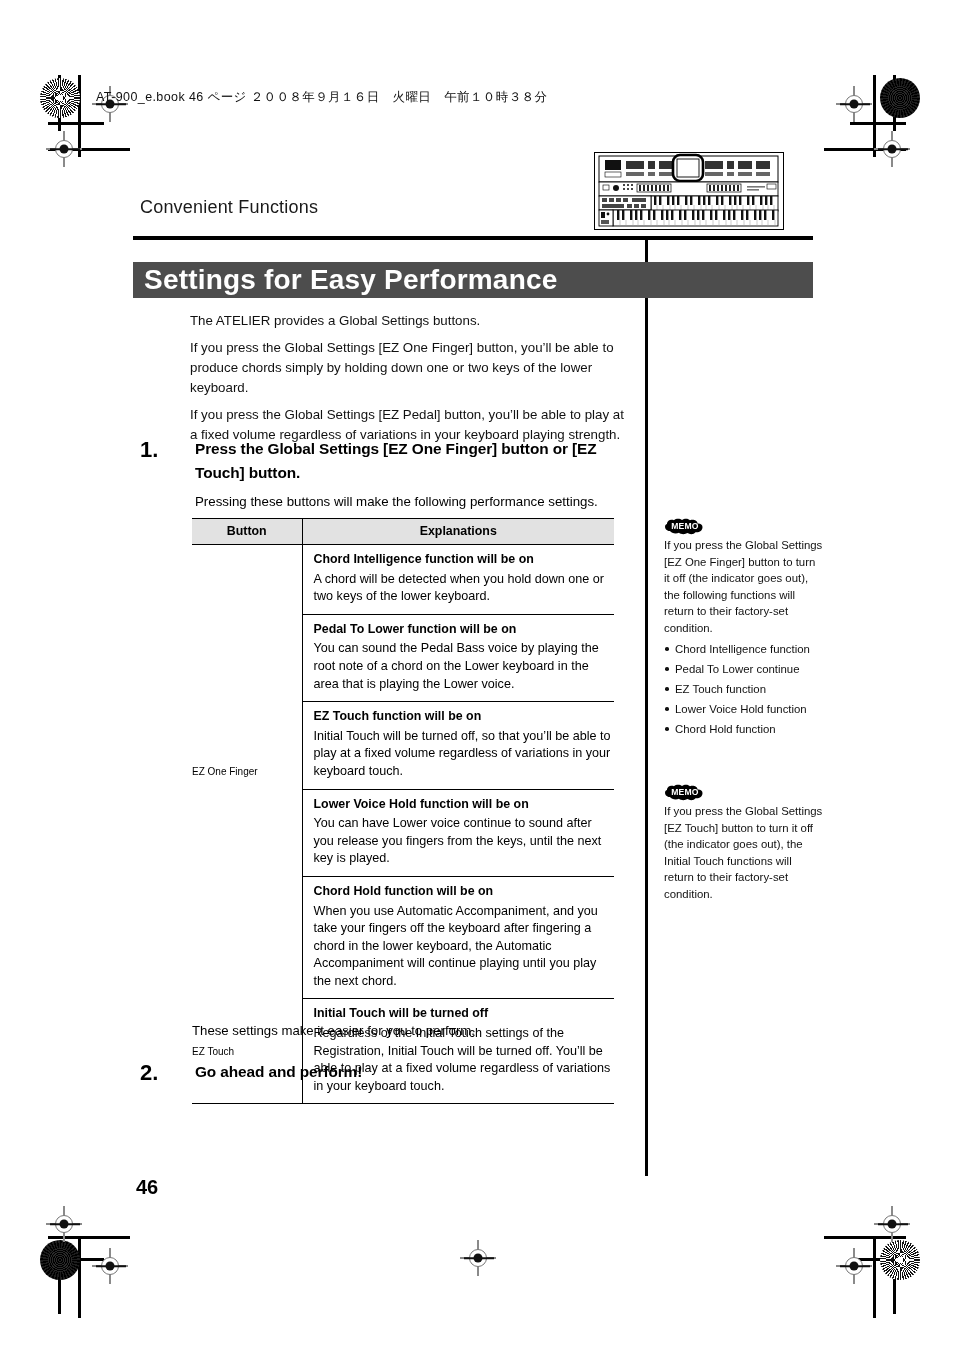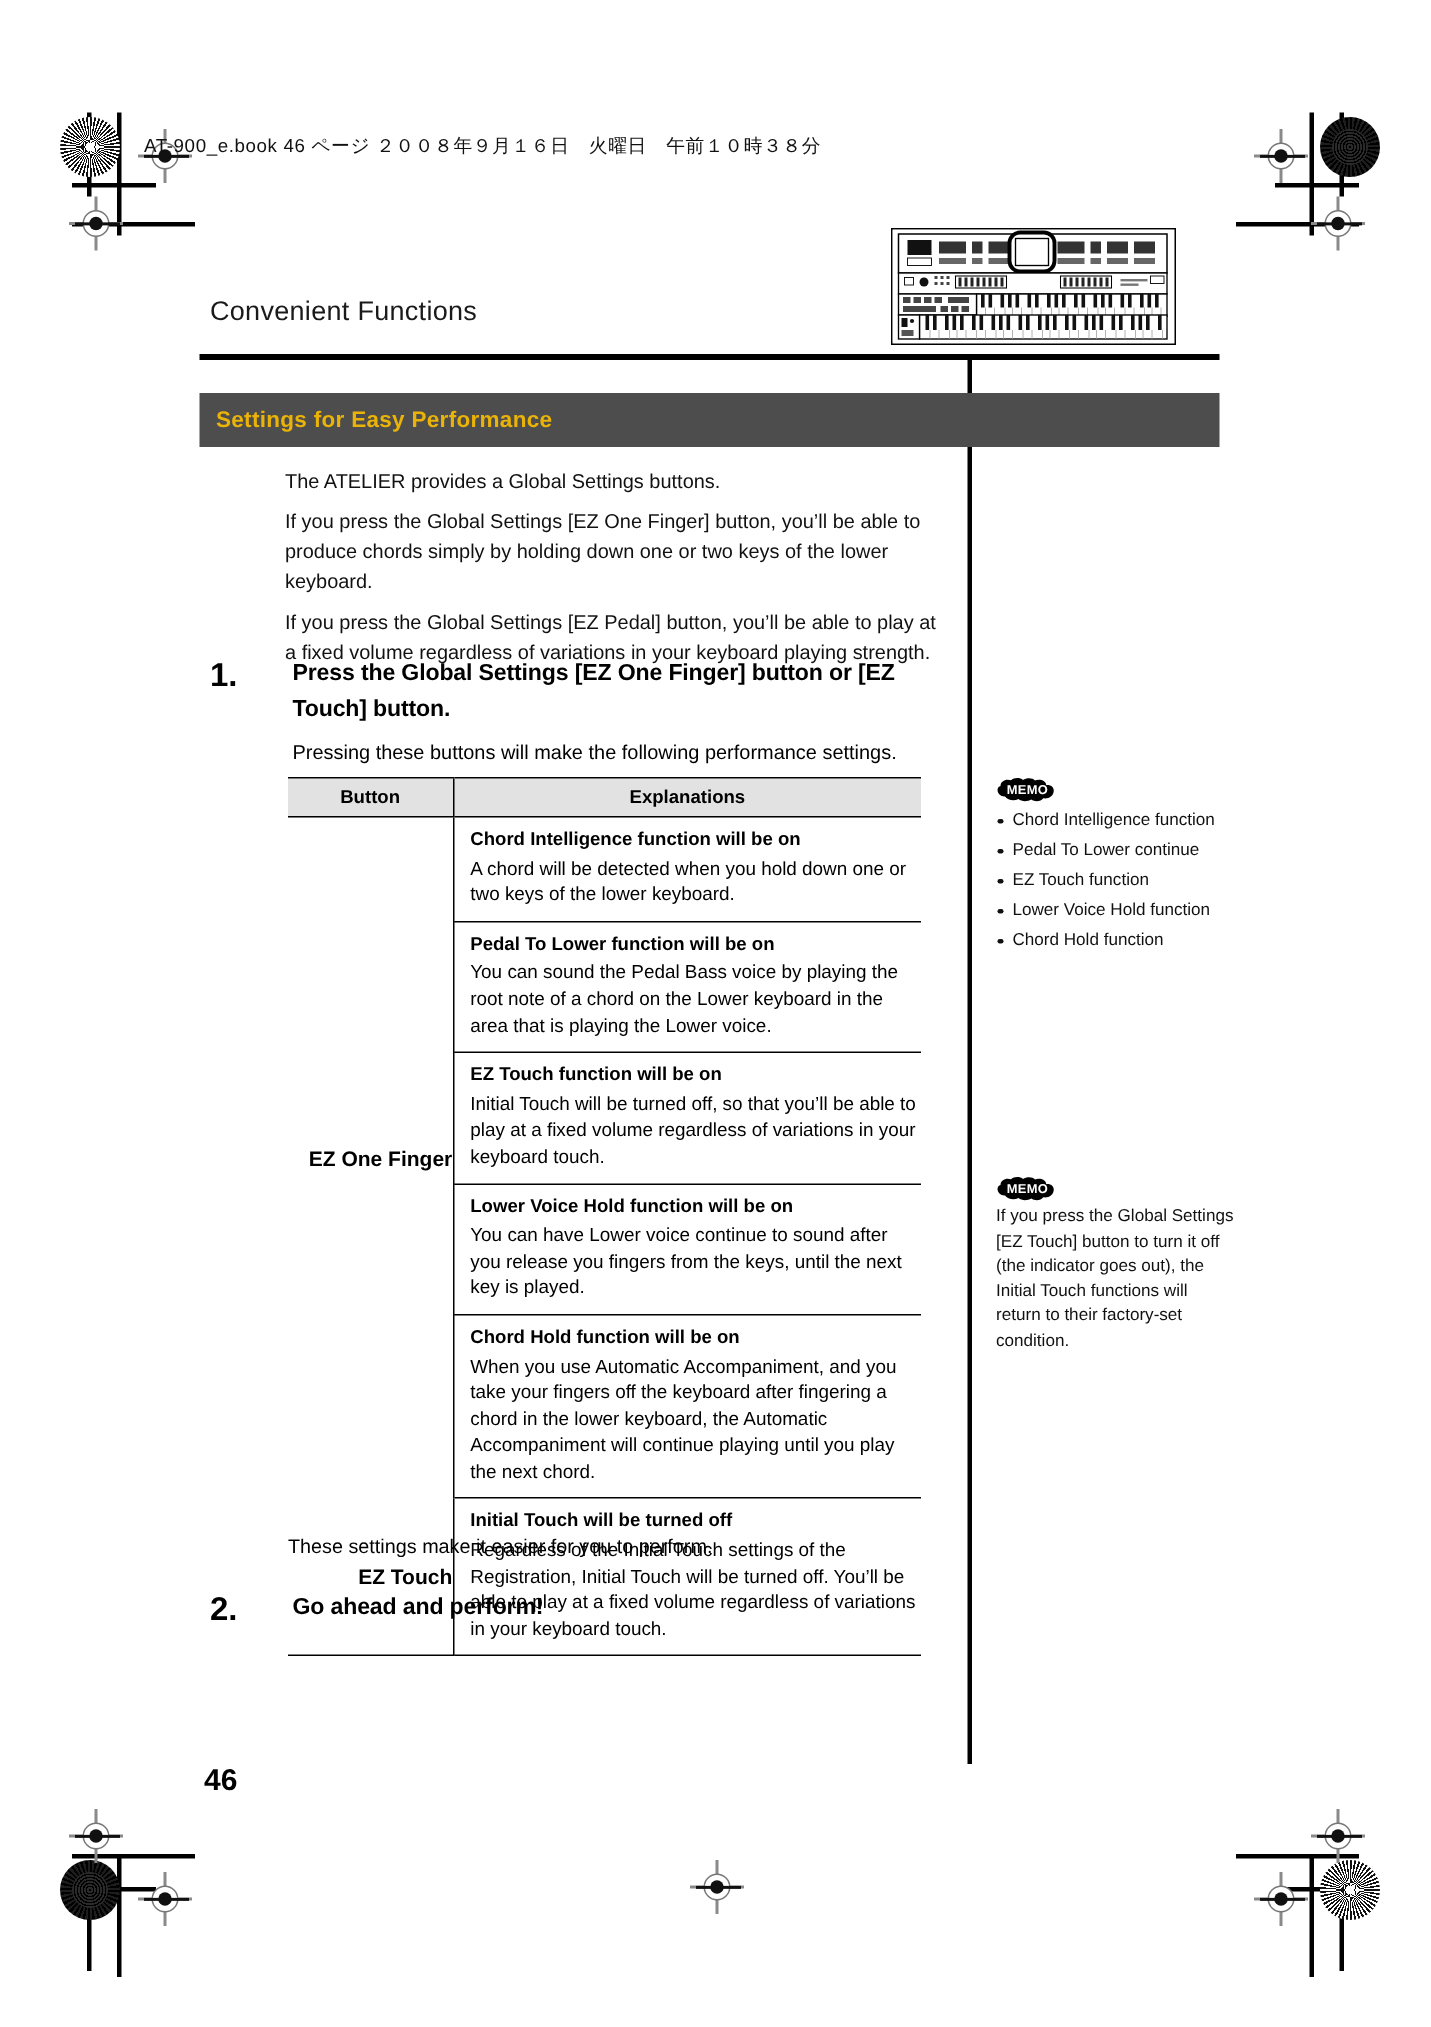--- a/index.html
+++ b/index.html
@@ -115,22 +115,22 @@
     position: absolute;
     left: 133px; top: 262px;
     width: 680px; height: 36px;
     background: #4d4d4d;
     z-index: 5;
   }
   .title-bar .title-text {
     position: absolute;
     left: 11px; top: 50%;
     transform: translateY(-50%);
-    color: #eab308;
-    font-size: 15px;
+    color: #ffffff;
+    font-size: 28px;
     font-weight: bold;
     letter-spacing: 0.2px;
   }
 
   .intro {
     position: absolute;
     left: 190px; top: 311px;
     width: 440px;
   }
   .intro p {
@@ -190,23 +190,23 @@
     font-weight: bold;
     font-size: 12.4px;
     padding: 5px 0 6px 0;
   }
   .tbl .col-btn { width: 110px; }
   .tbl .col-exp { width: 312px; }
   .tbl .thead-row th.col-exp { border-left: 1.2px solid #000; }
 
   .tbl td.btn-cell {
     border-right: 1.2px solid #000;
-    text-align: right;
-    font-weight: bold;
-    font-size: 14px;
+    text-align: left;
+    font-weight: normal;
+    font-size: 10px;
     vertical-align: middle;
   }
   .tbl td.exp-cell {
     padding: 6px 2px 8px 11px;
     line-height: 17.6px;
   }
   .tbl tr.sep td.exp-cell { border-top: 1.1px solid #000; }
   .tbl tr.grp-end td { border-bottom: 1.6px solid #000; }
   .tbl .exp-title {
     font-weight: bold;
@@ -617,20 +617,21 @@
   <div class="memo" id="memo1">
     <span class="memo-badge">
       <svg width="42" height="17" viewBox="0 0 42 17">
         <path d="M3,6 C3,2.5 7,1 10,2.2 C12,0.3 16,0.3 18,2 C20.5,0.2 24.5,0.4 26,2.3
                  C29,1 33.5,2.3 33.5,5.5 C36,5 38.5,6.5 38.5,9 C38.5,12.8 35,14.8 31.5,14.2
                  C30,16.4 26,16.8 23.5,15 C21,16.6 17,16.5 15,14.7 C12,16.3 7.5,15.3 6,13
                  C2.8,13.2 0.6,10.6 1.1,8 C1.3,7 2,6.2 3,6 Z" fill="#000"></path>
         <text x="21" y="11.4" text-anchor="middle" fill="#fff" font-family="Liberation Sans, sans-serif" font-size="8.6" font-weight="bold" letter-spacing="0.2">MEMO</text>
       </svg>
     </span>
+    <p>If you press the Global Settings [EZ One Finger] button to turn it off (the indicator goes out), the following functions will return to their factory-set condition.</p>
     <ul>
       <li>Chord Intelligence function</li>
       <li>Pedal To Lower continue</li>
       <li>EZ Touch function</li>
       <li>Lower Voice Hold function</li>
       <li>Chord Hold function</li>
     </ul>
   </div>
 
   <div class="memo" id="memo2">

